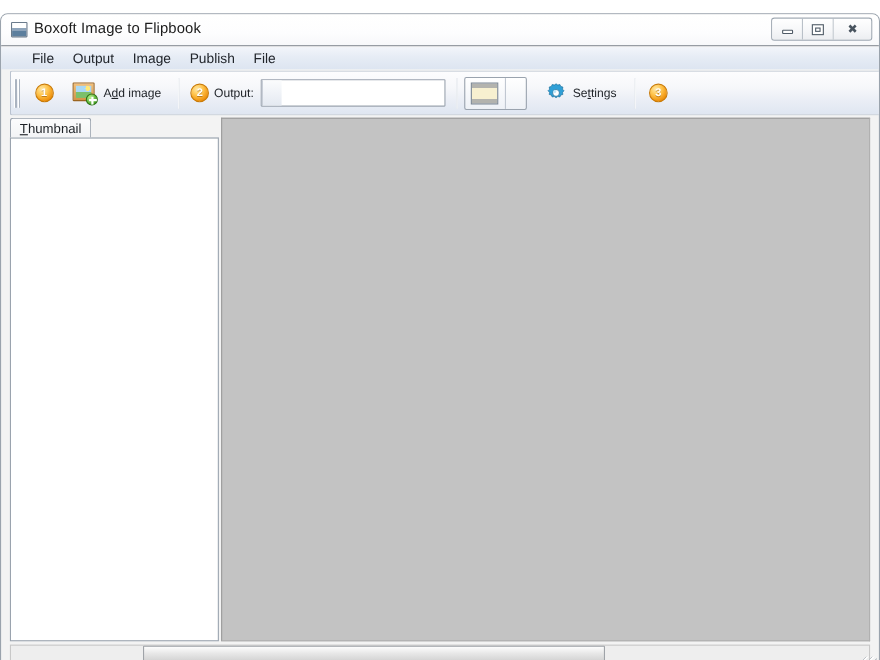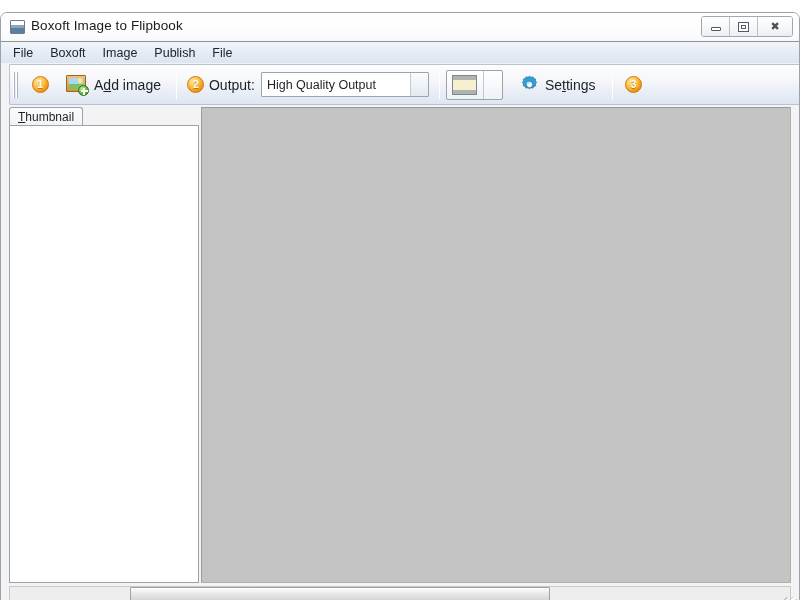--- a/index.html
+++ b/index.html
@@ -81,21 +81,21 @@
   .max-inner { width: 5px; height: 4px; border: 1px solid #4f5b67; }
 
   
   #menubar {
     position: absolute;
     left: 0; top: 30px;
     width: 798px; height: 20px;
     background: linear-gradient(to bottom, #f2f5fa 0%, #e6ecf5 45%, #dde5f1 100%);
     display: flex;
     align-items: center;
-    padding-left: 4px;
+    padding-left: 20px;
   }
   .menu-item {
     font-size: 12.5px;
     color: #21252b;
     padding: 2px 9px 2px 8px;
     white-space: nowrap;
     cursor: default;
   }
 
   
@@ -146,21 +146,21 @@
     align-items: center;
     gap: 6px;
     height: 30px;
     padding: 0 8px;
     border: 1px solid transparent;
     border-radius: 3px;
     white-space: nowrap;
     cursor: default;
   }
   .tb-button.disabled { cursor: default; }
-  .tb-label { font-size: 14px; color: #1d2126; }
+  .tb-label { font-size: 11px; color: #1d2126; }
   .tb-label.disabled { color: #a9adb3; }
   .tb-label u { text-decoration: underline; }
 
   
   .icon-addimage {
     position: relative; width: 22px; height: 20px; flex: none;
   }
   .icon-addimage .frame {
     position: absolute; left: 0; top: 0; width: 20px; height: 17px;
     background: linear-gradient(to bottom, #f4c07a, #d59344);
@@ -384,21 +384,21 @@
         </div>
       </div>
       <div class="wbtn">
         <div class="glyph">✖</div>
       </div>
     </div>
   </div>
 
   <div id="menubar">
     <div class="menu-item">File</div>
-    <div class="menu-item">Boxoft</div>
+    <div class="menu-item">Output</div>
     <div class="menu-item">Image</div>
     <div class="menu-item">Publish</div>
     <div class="menu-item">File</div>
   </div>
 
   <div id="toolbar">
 
     <div class="tb-gripper"></div>
 
     <div style="width:34px;display:flex;justify-content:center;">
@@ -418,21 +418,20 @@
 
     <div class="tb-sep"></div>
 
     <div style="width:26px;display:flex;justify-content:center;">
       <div class="badge">2</div>
     </div>
 
     <div class="tb-label" style="margin-right:6px;text-align:right;">Output:</div>
 
     <div class="combo">
-      <div class="value">High Quality Output</div>
       <div class="arrow-box">
         <div class="caret-down"></div>
       </div>
     </div>
 
     <div class="tb-sep" style="margin-left:10px;"></div>
 
     <div class="splitbtn">
       <div class="preview-wrap">
         <div class="preview"></div>

